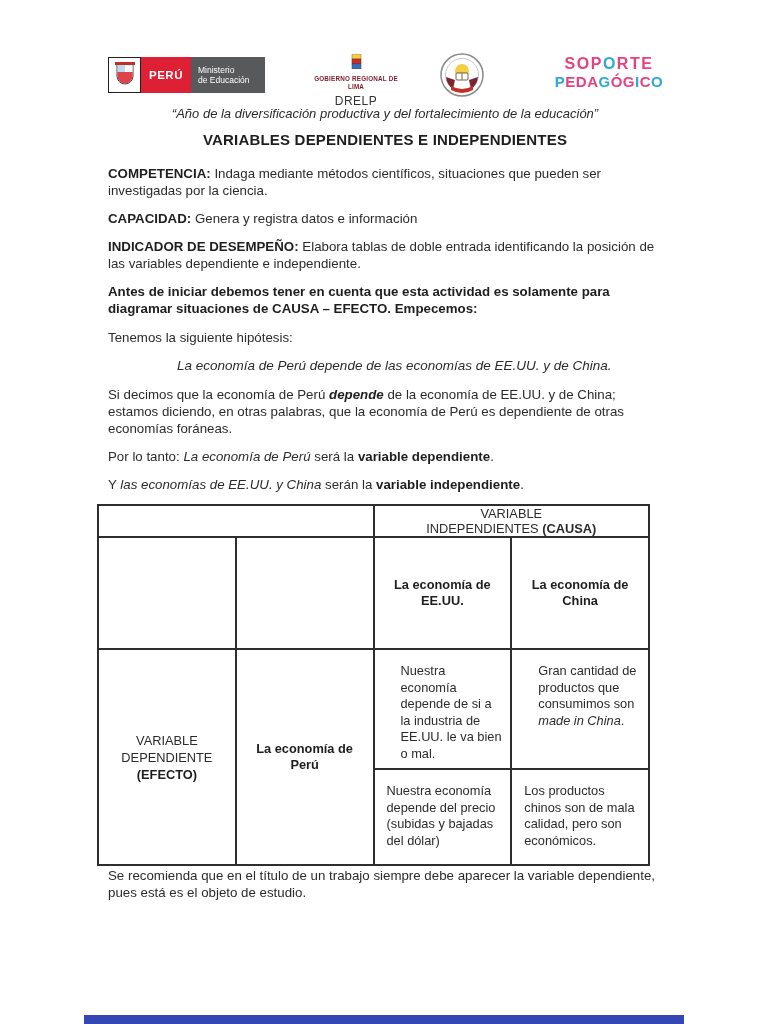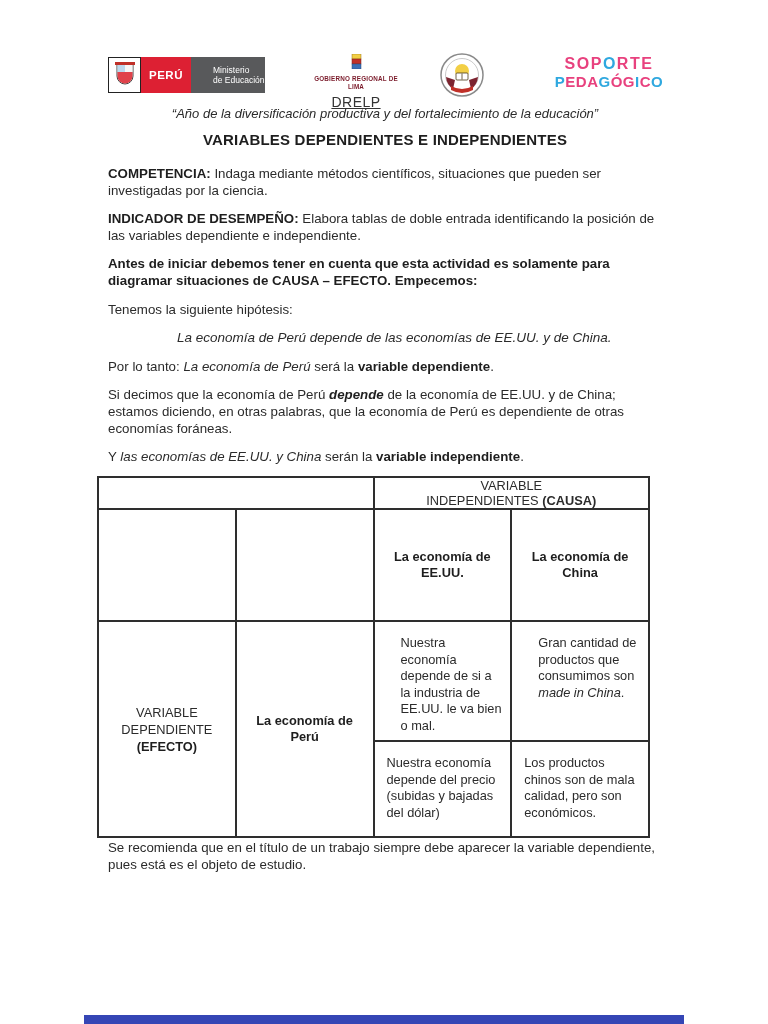--- a/index.html
+++ b/index.html
@@ -21,26 +21,26 @@
     border: 1.5px solid #222; display: flex; align-items: center; justify-content: center;
   }
   .minedu .peru-box {
     width: 50px; height: 36px; color: #fff;
     display: flex; align-items: center; justify-content: center;
     font-weight: bold; font-size: 11.5px; letter-spacing: .5px;
   }
   .minedu .min-box {
     width: 74px; height: 36px; color: #fff;
     display: flex; flex-direction: column; justify-content: center;
-    padding-left: 22px; font-size: 8.5px; line-height: 10.5px;
+    padding-left: 7px; font-size: 8.5px; line-height: 10.5px;
   }
   .grl { position: absolute; left: 314px; top: 54px; width: 84px; text-align: center; }
   .grl .emblem { display: inline-block; margin-bottom: 2px; }
   .grl .grl-title { font-size: 6.3px; font-weight: bold; letter-spacing: .2px; line-height: 7.5px; }
-  .grl .grl-sub { font-size: 14px; color: #333; margin-top: 4px; letter-spacing: .5px; text-decoration: underline; }
+  .grl .grl-sub { font-size: 12px; color: #333; margin-top: 4px; letter-spacing: .5px; }
   .round-logo { position: absolute; left: 440px; top: 53px; width: 44px; height: 44px; }
   .soporte { position: absolute; left: 545px; top: 55px; width: 128px; text-align: center; }
   .soporte .sp-line1 { font-size: 16px; font-weight: 800; letter-spacing: 1.5px; line-height: 18px; }
   .soporte .sp-line2 { font-size: 15px; font-weight: 700; letter-spacing: .5px; line-height: 18px; }
   
   .content { position: absolute; top: 0; left: 0; padding: 106px 106px 0 108px; width: 768px; }
   .quote { text-align: center; font-style: italic; font-size: 13px; margin-bottom: 10px; color: #2b2b2b; }
   .doc-title { text-align: center; font-weight: bold; font-size: 15px; letter-spacing: .2px; margin-bottom: 17px; color: #1e1e1e; }
   p.para { font-size: 13.3px; line-height: 17px; margin-bottom: 11px; color: #2b2b2b; }
   p.para b { color: #1e1e1e; }
@@ -124,32 +124,33 @@
   </div>
 
   <div class="content">
 
     <div class="quote">“Año de la diversificación productiva y del fortalecimiento de la educación”</div>
 
     <div class="doc-title">VARIABLES DEPENDIENTES E INDEPENDIENTES</div>
 
     <p class="para"><b>COMPETENCIA:</b><span> Indaga mediante métodos científicos, situaciones que pueden ser investigadas por la ciencia.</span></p>
 
+    <p class="para"><b>CAPACIDAD:</b><span> Genera y registra datos e información</span></p>
 
     <p class="para"><b>INDICADOR DE DESEMPEÑO:</b><span> Elabora tablas de doble entrada identificando la posición de las variables dependiente e independiente.</span></p>
 
     <p class="para bold-para">Antes de iniciar debemos tener en cuenta que esta actividad es solamente para diagramar situaciones de CAUSA – EFECTO. Empecemos:</p>
 
     <p class="para">Tenemos la siguiente hipótesis:</p>
 
     <p class="para hypothesis">La economía de Perú depende de las economías de EE.UU. y de China.</p>
 
+    <p class="para"><span>Si decimos que la economía de Perú </span><b><i>depende</i></b><span> de la economía de EE.UU. y de China; estamos diciendo, en otras palabras, que la economía de Perú es dependiente de otras economías foráneas.</span></p>
+
     <p class="para"><span>Por lo tanto: </span><i>La economía de Perú</i><span> será la </span><b>variable dependiente</b><span>.</span></p>
-
-    <p class="para"><span>Si decimos que la economía de Perú </span><b><i>depende</i></b><span> de la economía de EE.UU. y de China; estamos diciendo, en otras palabras, que la economía de Perú es dependiente de otras economías foráneas.</span></p>
 
     <p class="para"><span>Y </span><i>las economías de EE.UU. y China</i><span> serán la </span><b>variable independiente</b><span>.</span></p>
 
     <table class="vartable">
       <colgroup>
           <col>
           <col>
           <col>
           <col>
         </colgroup>

